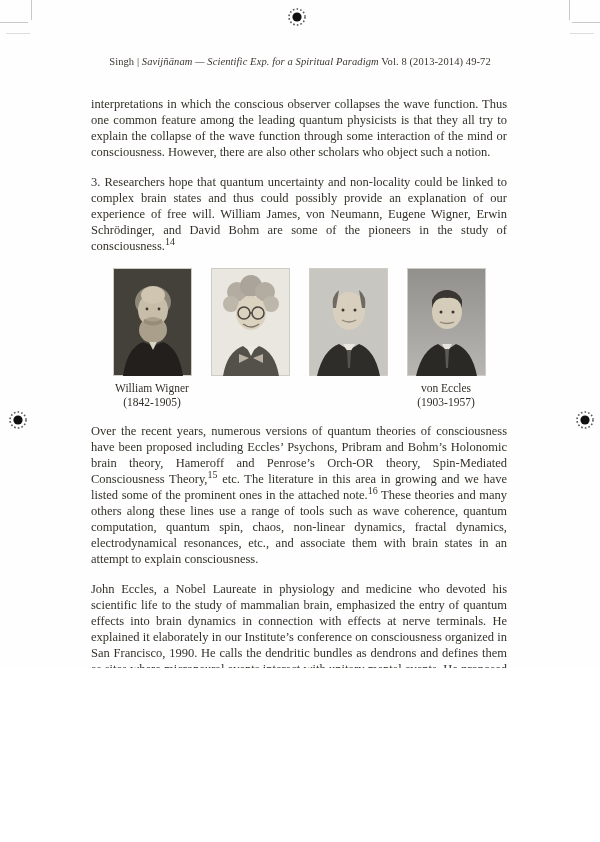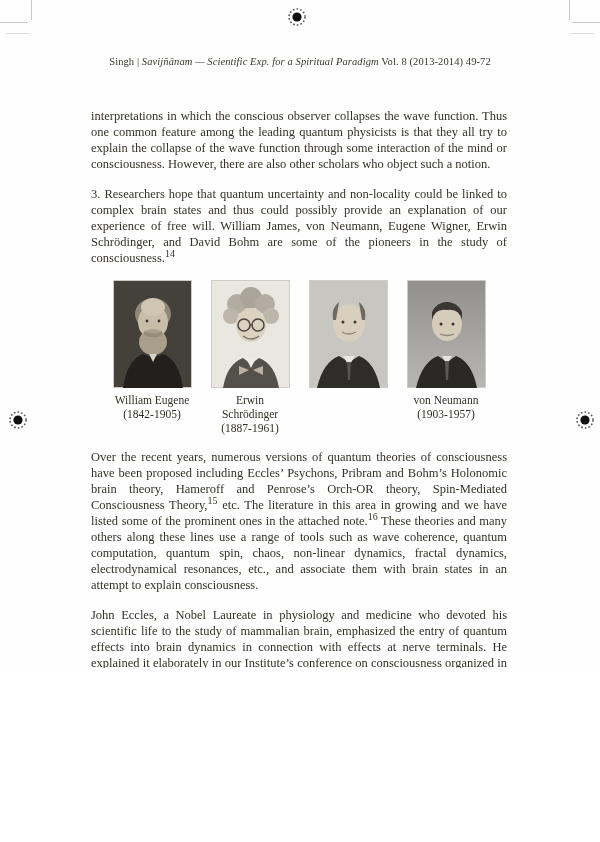--- a/index.html
+++ b/index.html
@@ -12,21 +12,21 @@
   .crop.light { background:#dedede; }
   
   .regmark { position:absolute; width:22px; height:22px; }
   
   .header {
     position:absolute; top:56px; left:0; width:600px; text-align:center;
     font-size:10.5px; color:#3b372f; letter-spacing:0.1px;
   }
   .header .ital { font-style:italic; }
   
-  .content { position:absolute; top:108px; left:91px; width:416px; }
+  .content { position:absolute; top:96px; left:91px; width:416px; }
   .content p {
     margin:0 0 14px 0; font-size:12.5px; line-height:16px;
     text-align:justify; text-justify:inter-word; color:#353129;
   }
   .content p sup { font-size:10px; line-height:0; }
   
   .photo-row {
     display:flex; justify-content:space-between;
     width:378px; margin:10px auto 14px auto;
   }
@@ -102,21 +102,21 @@
             <ellipse cx="40" cy="27" rx="12" ry="9" fill="#cfc5b1"></ellipse>
             <circle cx="34" cy="41" r="1.4" fill="#3c3830"></circle>
             <circle cx="46" cy="41" r="1.4" fill="#3c3830"></circle>
             <ellipse cx="40" cy="62" rx="14" ry="13" fill="#a99f8b"></ellipse>
             <path d="M31 51 Q40 56 49 51 L49 55 Q40 60 31 55 Z" fill="#968c78"></path>
             <path d="M10 108 Q14 80 30 74 L40 78 L50 74 Q66 80 70 108 Z" fill="#221f1c"></path>
             <path d="M36 74 L40 82 L44 74 Z" fill="#d8d2c4"></path>
           </svg>
         </div>
         <div class="caption">
-          <div>William Eugene</div>
+          <div>William Wigner</div>
           <div>(1842-1905)</div>
         </div>
       </div>
 
       <div class="figure">
         <div class="photo-frame">
           <svg width="79" height="108" viewBox="0 0 79 108">
             <rect x="0.5" y="0.5" width="78" height="107" fill="#eae7e1" stroke="#cfccc6"></rect>
             <circle cx="26" cy="24" r="10" fill="#b3aca0"></circle>
             <circle cx="40" cy="18" r="11" fill="#aba49a"></circle>
@@ -126,24 +126,20 @@
             <ellipse cx="40" cy="45" rx="15" ry="17" fill="#dcd2c0"></ellipse>
             <circle cx="33" cy="45" r="6" fill="none" stroke="#4a463f" stroke-width="1.5"></circle>
             <circle cx="47" cy="45" r="6" fill="none" stroke="#4a463f" stroke-width="1.5"></circle>
             <line x1="39" y1="45" x2="41" y2="45" stroke="#4a463f" stroke-width="1.5"></line>
             <path d="M32 56 Q40 62 48 56" fill="none" stroke="#7d7466" stroke-width="1.5"></path>
             <path d="M12 108 Q16 84 32 78 L40 84 L48 78 Q64 84 68 108 Z" fill="#54504a"></path>
             <path d="M35 78 L40 88 L45 78 Z" fill="#eeebe4"></path>
             <path d="M28 86 L38 90 L28 95 Z" fill="#b9b2a3"></path>
             <path d="M52 86 L42 90 L52 95 Z" fill="#b9b2a3"></path>
           </svg>
-        </div>
-        <div class="caption">
-          <div>Erwin Schrödinger</div>
-          <div>(1887-1961)</div>
         </div>
       </div>
 
       <div class="figure">
         <div class="photo-frame">
           <svg width="79" height="108" viewBox="0 0 79 108">
             <rect x="0.5" y="0.5" width="78" height="107" fill="#c7c6c1" stroke="#cfccc6"></rect>
             <ellipse cx="40" cy="43" rx="16" ry="19" fill="#d8cfbf"></ellipse>
             <path d="M24 40 Q22 28 30 22 L27 40 Z" fill="#6e6961"></path>
             <path d="M56 40 Q58 28 50 22 L53 40 Z" fill="#6e6961"></path>
@@ -172,21 +168,21 @@
             <path d="M25 38 Q28 26 40 28 Q52 26 55 38 L55 32 Q50 22 40 22 Q30 22 25 32 Z" fill="#3a3733"></path>
             <circle cx="34" cy="44" r="1.5" fill="#37332c"></circle>
             <circle cx="46" cy="44" r="1.5" fill="#37332c"></circle>
             <path d="M33 54 Q40 57 47 54" fill="none" stroke="#8f8475" stroke-width="1.3"></path>
             <path d="M9 108 Q15 82 31 76 L40 82 L49 76 Q65 82 70 108 Z" fill="#2b2926"></path>
             <path d="M35 76 L40 85 L45 76 Z" fill="#e6e3dc"></path>
             <path d="M38 81 L42 81 L41 100 L39 100 Z" fill="#5c5a55"></path>
           </svg>
         </div>
         <div class="caption">
-          <div>von Neumann</div>
+          <div>von Eccles</div>
           <div>(1903-1957)</div>
         </div>
       </div>
 
     </div>
 
     <p>Over the recent years, numerous versions of quantum theories of consciousness have been proposed including Eccles’ Psychons, Pribram and Bohm’s Holonomic brain theory, Hameroff and Penrose’s Orch-OR theory, Spin-Mediated Consciousness Theory,<sup>15</sup> etc. The literature in this area in growing and we have listed some of the prominent ones in the attached note.<sup>16</sup> These theories and many others along these lines use a range of tools such as wave coherence, quantum computation, quantum spin, chaos, non-linear dynamics, fractal dynamics, electrodynamical resonances, etc., and associate them with brain states in an attempt to explain consciousness.</p>
     <p>John Eccles, a Nobel Laureate in physiology and medicine who devoted his scientific life to the study of mammalian brain, emphasized the entry of quantum effects into brain dynamics in connection with effects at nerve terminals. He explained it elaborately in our Institute’s conference on consciousness organized in San Francisco, 1990. He calls the dendritic bundles as dendrons and defines them as sites where microneural events interact with unitary mental events. He proposed that each of the 40 million dendrons (the dendritic bundles) is linked with a mental unit called a psychon, representing the unitary conscious experience.<sup>17</sup></p>
   </div>
 

